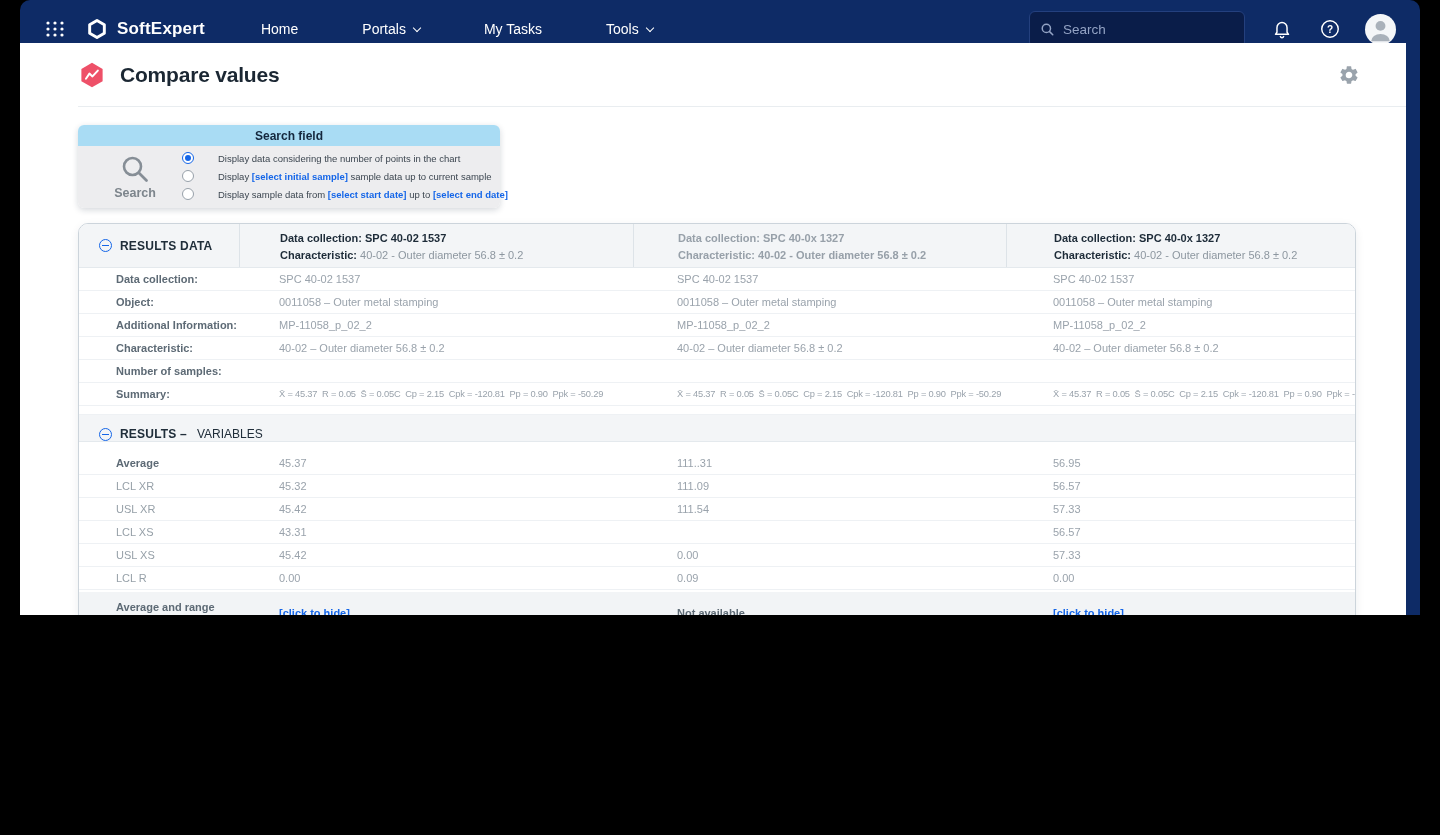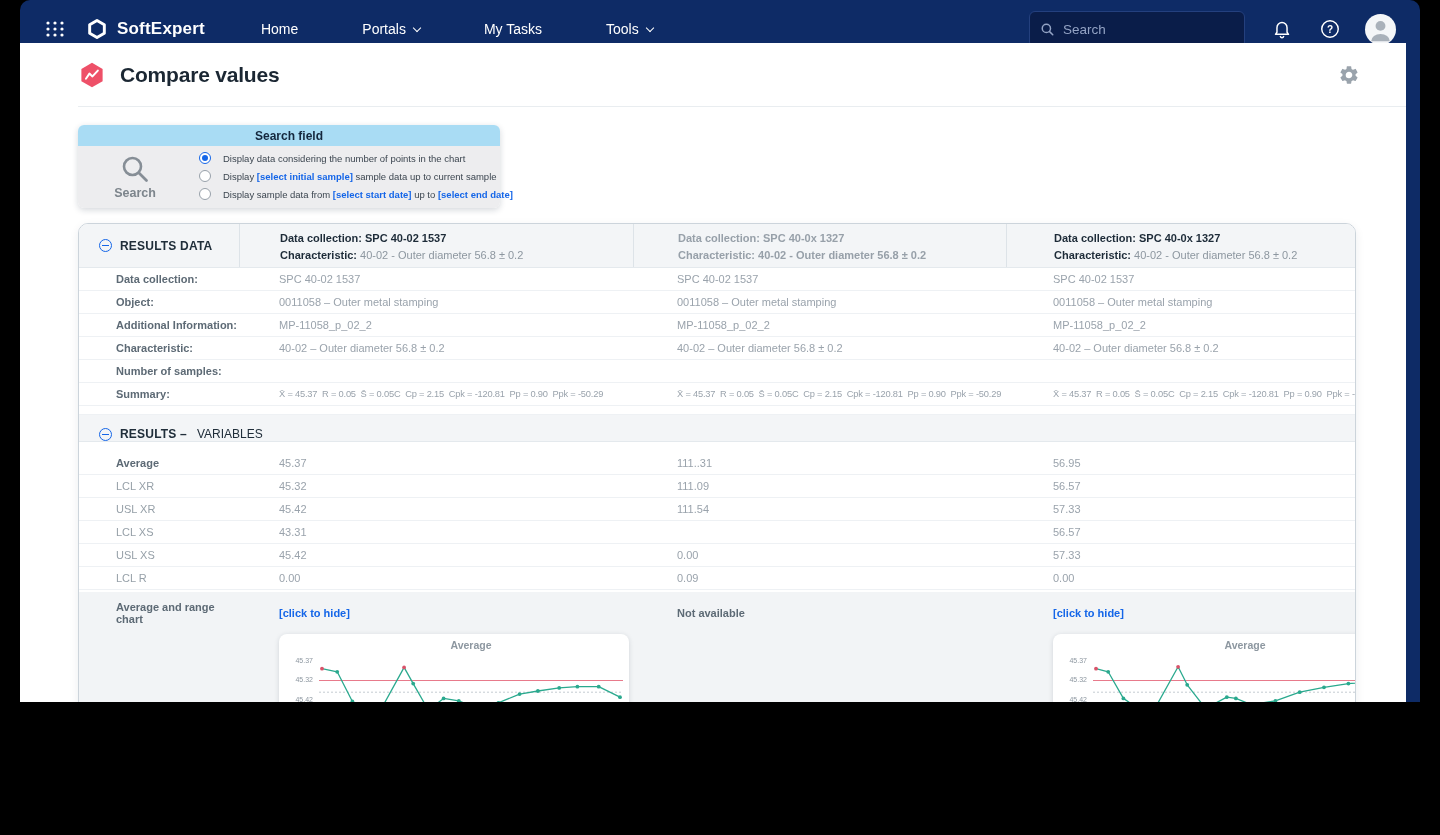--- a/index.html
+++ b/index.html
@@ -1,17 +1,17 @@
 <!DOCTYPE html>
 <html><head>
 <meta charset="utf-8">
 <style>
   * { margin:0; padding:0; box-sizing:border-box; }
   html,body { width:1440px; height:835px; background:#000; font-family:"Liberation Sans", sans-serif; }
-  .stage { position:relative; width:1440px; height:702px; background:#000; overflow:hidden; }
+  .stage { position:relative; width:1440px; height:615px; background:#000; overflow:hidden; }
   .window { position:absolute; left:20px; top:0; width:1400px; height:822px; background:#0e2b66; border-radius:10px; overflow:hidden; }
 
   
   .navbar { height:58px; display:flex; align-items:center; padding:0 24px; color:#fff; }
   .launcher { width:22px; height:22px; cursor:pointer; flex:none; }
   .brand { display:flex; align-items:center; gap:9px; margin-left:20px; cursor:pointer; }
   .brand-text { font-size:17px; font-weight:800; letter-spacing:.2px; }
   .nav-items { display:flex; gap:64px; margin-left:56px; }
   .nav-item { display:flex; align-items:center; font-size:14px; font-weight:500; cursor:pointer; }
   .chev { display:inline-block; width:6px; height:6px; border-right:1.7px solid #fff; border-bottom:1.7px solid #fff; transform:rotate(45deg); margin-left:8px; margin-top:-3px; }
@@ -29,21 +29,21 @@
   .page-title { font-size:21px; font-weight:700; color:#1b2733; letter-spacing:-.2px; }
   .gear { width:22px; height:22px; margin-left:auto; cursor:pointer; }
 
   
   .search-panel { width:422px; margin:18px 0 0 58px; box-shadow:0 2px 6px rgba(20,40,60,.18); border-radius:6px; }
   .sp-head { height:21px; background:#a9dcf4; border-radius:6px 6px 0 0; display:flex; align-items:center; justify-content:center; font-size:12px; font-weight:700; color:#14273d; }
   .sp-body { background:#ededef; border-radius:0 0 6px 6px; display:flex; padding:8px 10px 10px 14px; height:62px; }
   .sp-side { width:86px; display:flex; flex-direction:column; align-items:center; justify-content:center; color:#7d858c; flex:none; }
   .sp-side span { font-size:12.5px; font-weight:600; margin-top:1px; }
   .sp-options { display:flex; flex-direction:column; justify-content:center; gap:6px; padding-left:4px; }
-  .sp-option { display:flex; align-items:center; gap:12px; cursor:pointer;margin-left:17px; }
+  .sp-option { display:flex; align-items:center; gap:24px; cursor:pointer; }
   .radio { width:12px; height:12px; border:1.5px solid #98a1aa; border-radius:50%; background:#fff; flex:none; display:inline-flex; align-items:center; justify-content:center; }
   .radio.sel { border-color:#1566e8; }
   .radio.sel i { width:6px; height:6px; border-radius:50%; background:#1566e8; }
   .opt-text { font-size:9.5px; color:#3c4650; white-space:nowrap; }
   .opt-text .link { color:#1566e8; font-weight:700; cursor:pointer; }
 
   
   .card { width:1278px; height:530px; margin:15px 0 0 58px; background:#fff; border:1px solid #ccd4db; border-radius:10px; box-shadow:0 3px 10px rgba(20,40,60,.08); overflow:hidden; display:flex; flex-direction:column; }
   .grid { display:grid; grid-template-columns:160px 394px 373px 1fr; }
   .sec-head { height:44px; background:#f3f5f7; border-bottom:1px solid #e4e9ed; flex:none; }

